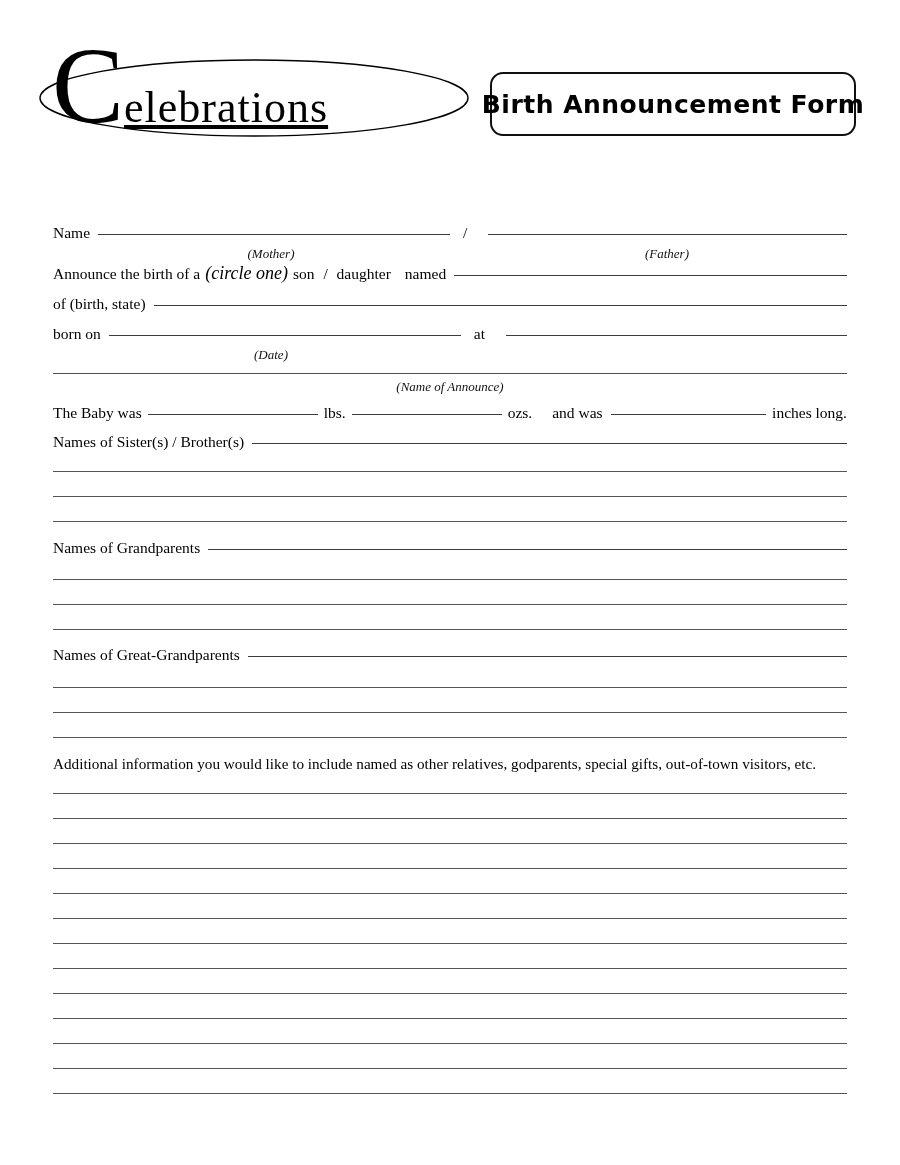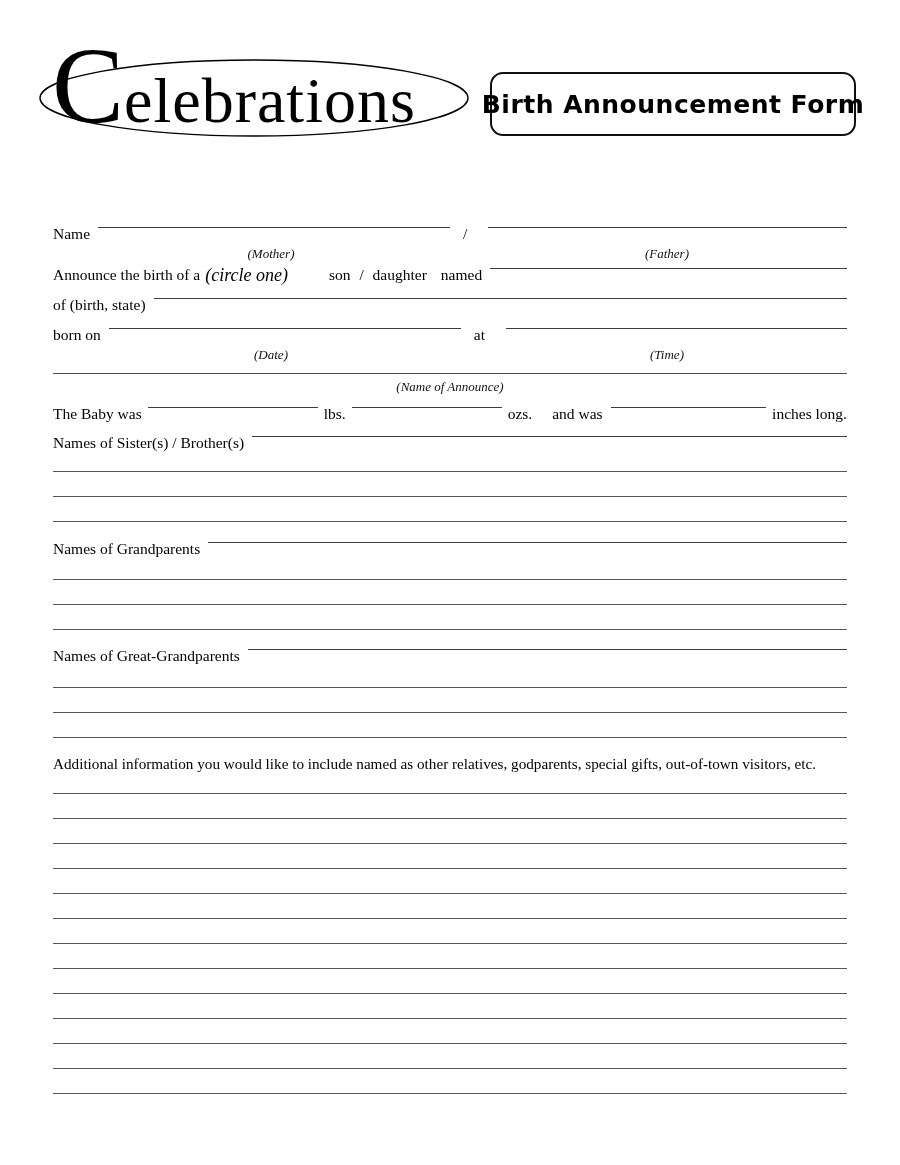--- a/index.html
+++ b/index.html
@@ -10,45 +10,45 @@
     color:#000;
     font-family:"Liberation Serif", serif;
     overflow:hidden;
   }
 
   
   .logo{position:absolute;left:36px;top:46px;width:450px;height:104px;}
   .logo svg{position:absolute;left:0;top:0;}
   .logo-text{position:absolute;left:16px;top:-14px;white-space:nowrap;line-height:1;}
   .logo-C{font-size:108px;font-family:"Liberation Serif",serif;}
-  .logo-rest{font-size:64px;letter-spacing:1px;font-family:"Liberation Serif",serif;}
+  .logo-rest{font-size:44px;letter-spacing:1px;font-family:"Liberation Serif",serif;text-decoration:underline;}
 
   .title-box{
     position:absolute;left:490px;top:72px;width:362px;height:60px;
     border:2.5px solid #101010;border-radius:13px;
     display:flex;align-items:center;justify-content:center;
     font-family:"DejaVu Sans",sans-serif;font-weight:700;font-size:25px;
     letter-spacing:.5px;white-space:nowrap;
   }
 
   
   .row{
     position:absolute;left:53px;width:794px;height:17px;
-    display:flex;align-items:flex-start;
+    display:flex;align-items:center;
     font-size:15.5px;line-height:1.1;white-space:nowrap;
   }
   .lbl{padding-bottom:1px;}
   .wline{display:block;height:2px;border-bottom:1.6px solid #3c3c3c;}
   .w352{width:352px;margin-left:8px;}
   .w170{width:170px;margin-left:6px;margin-right:6px;}
   .w150{width:150px;margin-left:6px;margin-right:6px;}
   .grow{flex:1;margin-left:8px;}
   .sep{padding:0 13px 1px 13px;}
   .italic-sm{font-style:italic;font-size:18px;padding:0 5px 1px 5px;}
-  .opt{word-spacing:5px;padding-bottom:1px;margin-left:36px;}
+  .opt{word-spacing:5px;padding-bottom:1px;}
   .ml14{margin-left:14px;}
   .ml8{margin-left:20px;padding-bottom:1px;}
 
   .caption-row{
     position:absolute;left:53px;width:794px;height:15px;
     font-size:13px;font-style:italic;color:#111;
   }
   .cap{position:absolute;top:0;text-align:center;}
   .cap-a{left:42px;width:352px;}
   .cap-b{left:434px;width:360px;}
@@ -106,21 +106,20 @@
   </div>
 
   <div class="row" style="top:326px">
     <span class="lbl">born on</span>
     <span class="wline w352"></span>
     <span class="sep">at</span>
     <span class="wline grow"></span>
   </div>
   <div class="caption-row" style="top:347px">
     <span class="cap cap-a">(Date)</span>
-    <span class="cap cap-b">(Time)</span>
   </div>
 
   <div class="full-line" style="top:373px"></div>
   <div class="caption-row" style="top:379px">
     <span class="cap cap-center">(Name of Announce)</span>
   </div>
 
   <div class="row" style="top:405px">
     <span class="lbl">The Baby was</span>
     <span class="wline w170"></span>

